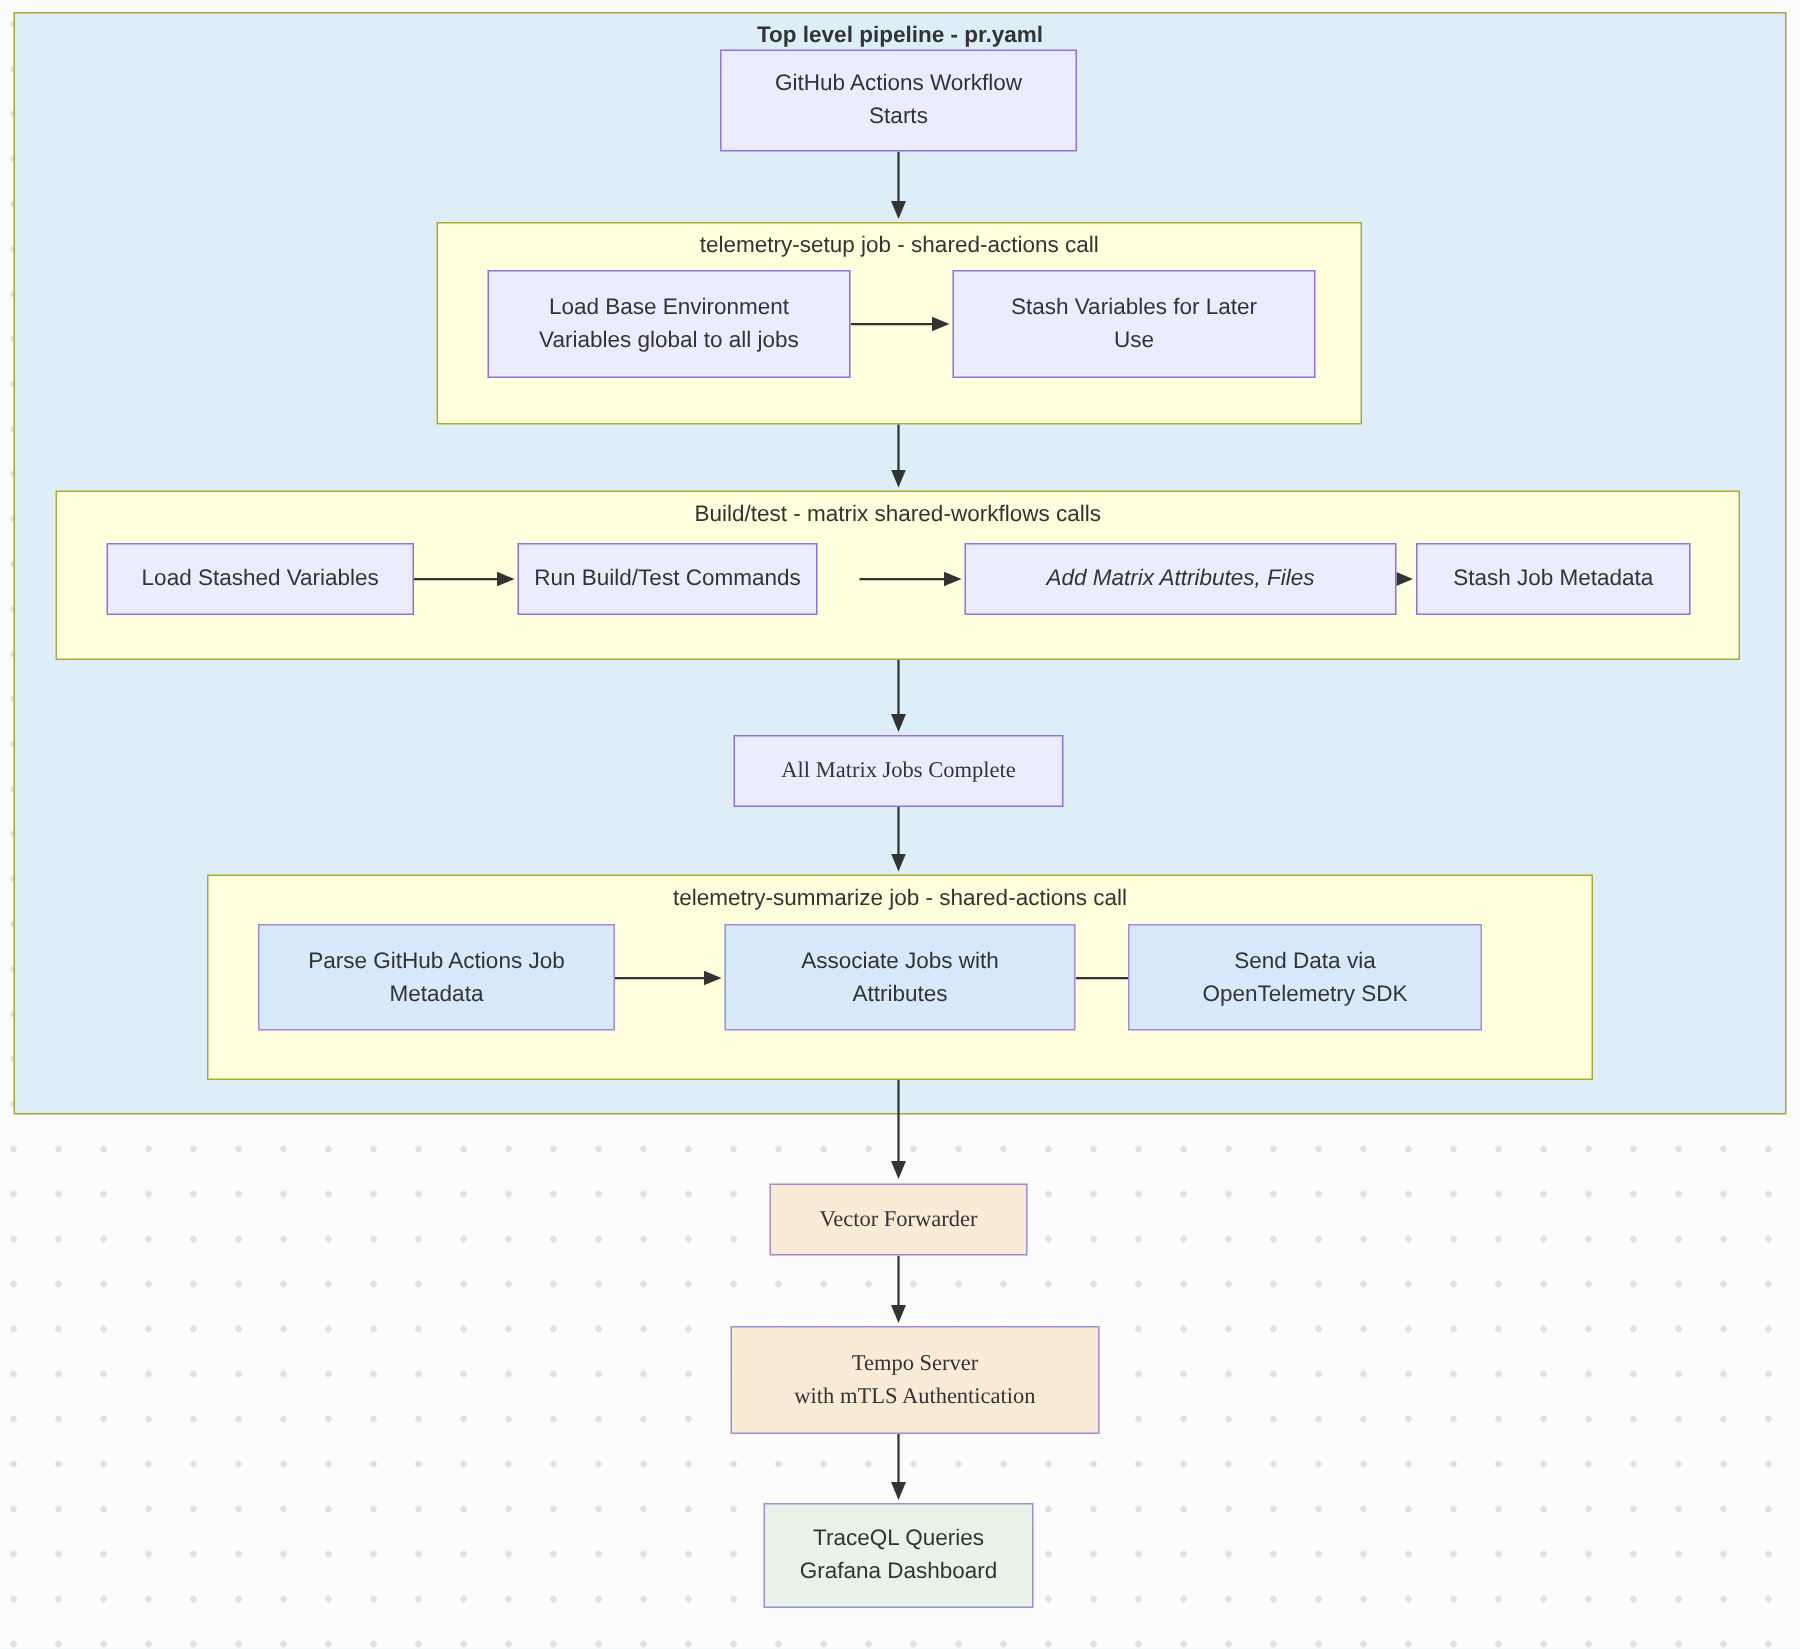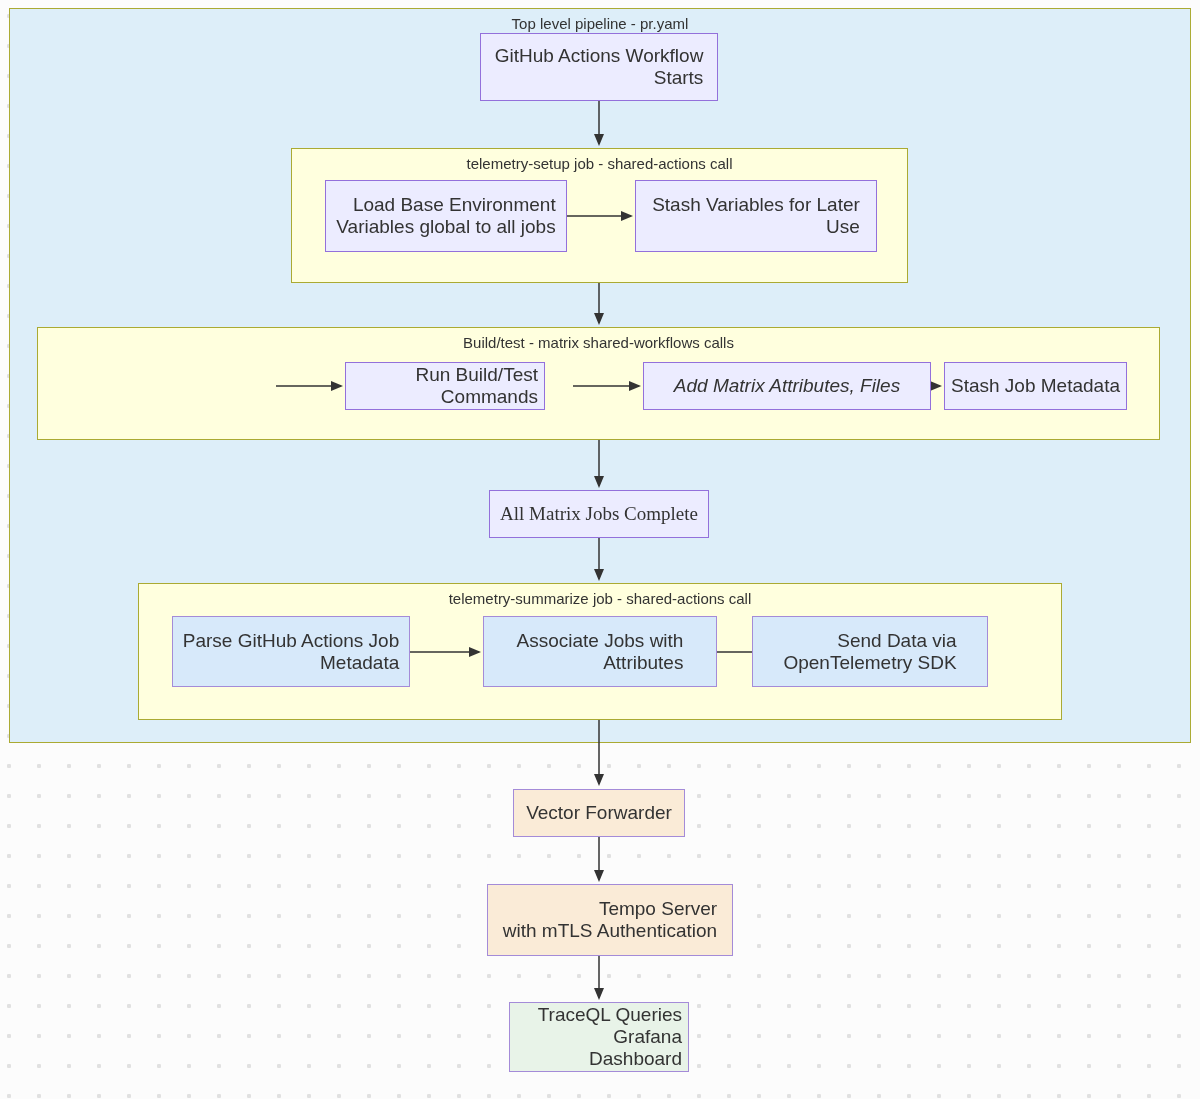--- a/index.html
+++ b/index.html
@@ -19,48 +19,48 @@
     background-color: #fcfcfc;
     background-image: radial-gradient(circle, #e1e1e1 2px, rgba(0,0,0,0) 2.4px);
     background-size: 30px 30px;
     background-position: -6px 1px;
   }
   .cluster {
     position: absolute;
     box-sizing: border-box;
     border: 1px solid var(--cluster-border, #aaaa33);
   }
-  .cluster.blue-container { background: var(--container-fill, #ddeef9); }
+  .cluster.blue-container { background: var(--container-fill, #ddeef9); font-weight: bold; }
   .cluster.yellow { background: var(--cluster-fill, #ffffde); }
   .cluster-title {
     position: absolute;
     top: 5px;
     left: 0;
     right: 0;
     text-align: center;
     font-size: 15px;
     line-height: 19px;
     white-space: nowrap;
   }
   .node {
     position: absolute;
     box-sizing: border-box;
     border: 1px solid var(--node-border, #9370db);
     display: flex;
     align-items: center;
     justify-content: center;
-    text-align: right;
-    font-size: 19px;
+    text-align: center;
+    font-size: 15px;
     line-height: 22px;
     white-space: pre-line;
     padding: 0 6px;
   }
   .node.lavender { background: var(--node-lavender, #ececff); }
   .node.blue    { background: var(--node-blue, #d7e9fa); border-color: var(--node-border-light, #a48bd8); }
-  .node.peach   { background: var(--node-peach, #faebd7); border-color: var(--node-border-light, #a48bd8); }
+  .node.peach   { background: var(--node-peach, #faebd7); border-color: var(--node-border-light, #a48bd8); font-family: Liberation Serif, serif; }
   .node.green   { background: var(--node-green, #e8f3e8); border-color: var(--node-border-light, #a48bd8); }
   svg.edges {
     position: absolute;
     left: 0;
     top: 0;
     pointer-events: none;
   }
   svg.edges line { stroke: var(--arrow, #333333); stroke-width: 1.5; }
 </style>
 </head>
@@ -107,20 +107,21 @@
 
   <div class="node lavender" style="left:480px; top:33px; width:238px; height:68px;">GitHub Actions Workflow
 Starts</div>
 
   <div class="node lavender" style="left:325px; top:180px; width:242px; height:72px;">Load Base Environment
 Variables global to all jobs</div>
 
   <div class="node lavender" style="left:635px; top:180px; width:242px; height:72px;">Stash Variables for Later
 Use</div>
 
+  <div class="node lavender" style="left:71px; top:362px; width:205px; height:48px;">Load Stashed Variables</div>
 
   <div class="node lavender" style="left:345px; top:362px; width:200px; height:48px;">Run Build/Test Commands</div>
 
   <div class="node lavender" style="left:643px; top:362px; width:288px; height:48px;font-style:italic;">Add Matrix Attributes, Files</div>
 
   <div class="node lavender" style="left:944px; top:362px; width:183px; height:48px;">Stash Job Metadata</div>
 
   <div class="node lavender" style="left:489px; top:490px; width:220px; height:48px;font-family:Liberation Serif, serif;">All Matrix Jobs Complete</div>
 
   <div class="node blue" style="left:172px; top:616px; width:238px; height:71px;">Parse GitHub Actions Job

